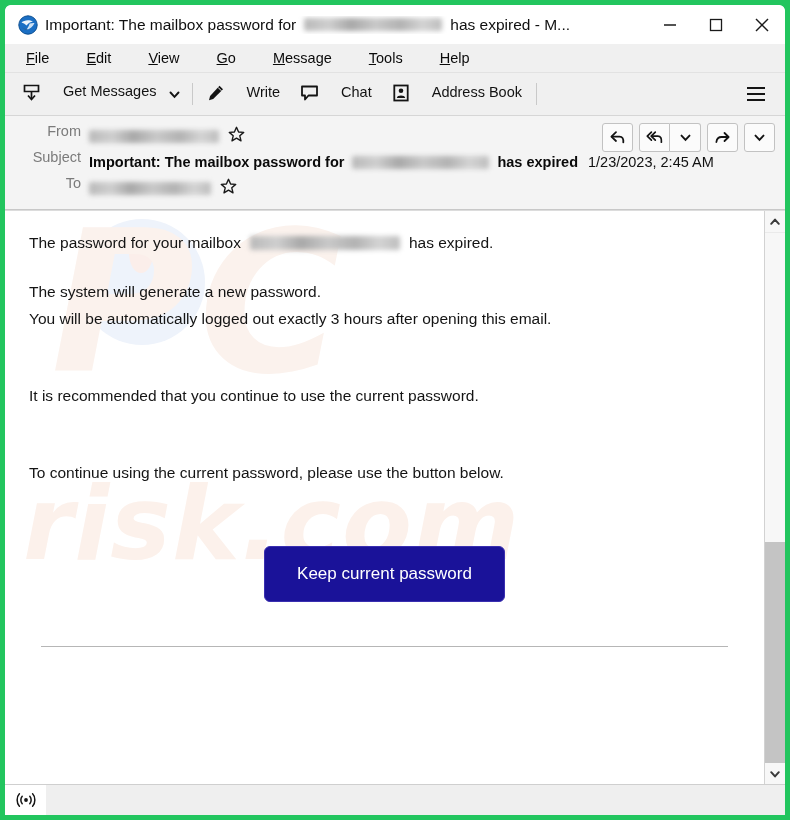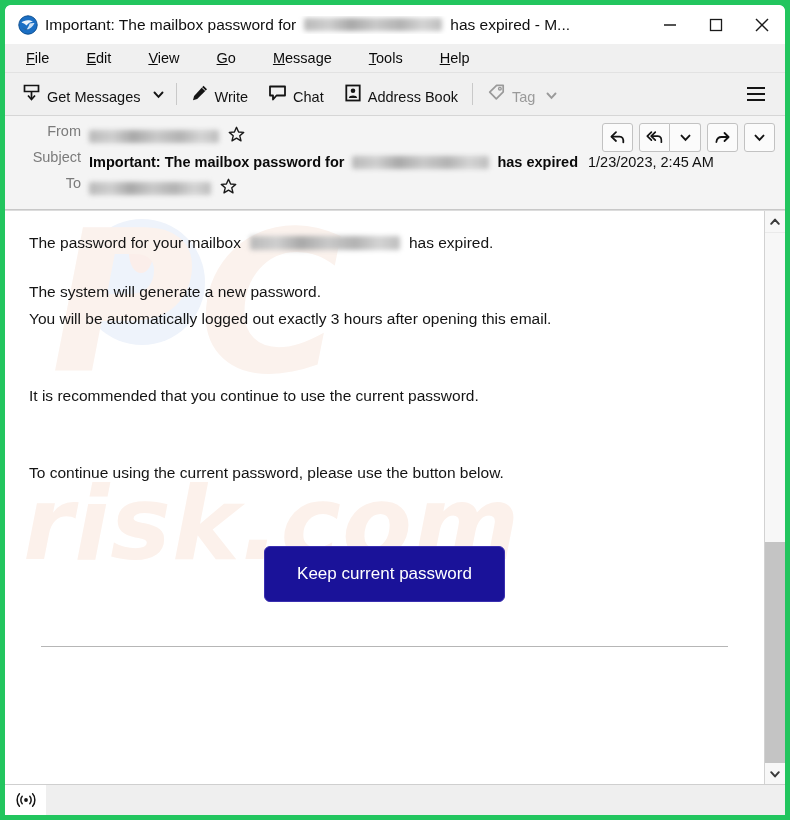--- a/index.html
+++ b/index.html
@@ -81,21 +81,21 @@
   
   .toolbar {
     height: 43px;
     display: flex; align-items: center;
     background: #f0f0f0;
     padding: 0 12px 0 10px;
     flex: 0 0 auto;
     border-bottom: 1px solid #d6d6d6;
   }
   .tool-btn {
-    display: flex; align-items: flex-end; gap: 6px;
+    display: flex; align-items: flex-start; gap: 22px;
     padding: 5px 7px;
     font-size: 14.5px; color: #121212;
     border-radius: 3px;
     white-space: nowrap;
   }
   .tool-btn.disabled { color: #9a9a9a; }
   .tool-btn.disabled svg { stroke: #9a9a9a; fill: none; }
   .tool-sep {
     width: 1px; height: 22px; background: #c9c9c9;
     margin: 0 7px;
@@ -365,34 +365,20 @@
         <span>
           <svg width="18" height="18" viewBox="0 0 18 18">
             <rect x="2.3" y="1.5" width="13.4" height="15" fill="none" stroke="#141414" stroke-width="1.8"></rect>
             <circle cx="9" cy="6.8" r="2.3" fill="#141414"></circle>
             <path d="M4.8 14 C5.3 10.8 12.7 10.8 13.2 14 Z" fill="#141414"></path>
           </svg>
         </span>
         <span>Address Book</span>
       </div>
       <div class="tool-sep"></div>
-      <div class="tool-btn disabled">
-        <span>
-          <svg width="19" height="19" viewBox="0 0 19 19">
-            <path d="M9.6 2.3 H16.2 V8.9 L9.3 15.8 L2.7 9.2 Z" fill="none" stroke="#9a9a9a" stroke-width="1.7" stroke-linejoin="round"></path>
-            <circle cx="12.9" cy="5.7" r="1.35" fill="none" stroke="#9a9a9a" stroke-width="1.4"></circle>
-          </svg>
-        </span>
-        <span>Tag</span>
-        <span style="margin-left:4px;">
-          <svg width="13" height="13" viewBox="0 0 13 13">
-              <path d="M2.5 4.5 L6.5 8.8 L10.5 4.5" fill="none" stroke="#9a9a9a" stroke-width="1.9" stroke-linecap="round"></path>
-            </svg>
-        </span>
-      </div>
       <div class="spacer"></div>
       <div class="hamburger">
         <svg width="22" height="18" viewBox="0 0 22 18">
           <line x1="2" y1="3" x2="20" y2="3" stroke="#141414" stroke-width="2"></line>
           <line x1="2" y1="9" x2="20" y2="9" stroke="#141414" stroke-width="2"></line>
           <line x1="2" y1="15" x2="20" y2="15" stroke="#141414" stroke-width="2"></line>
         </svg>
       </div>
     </div>
 

